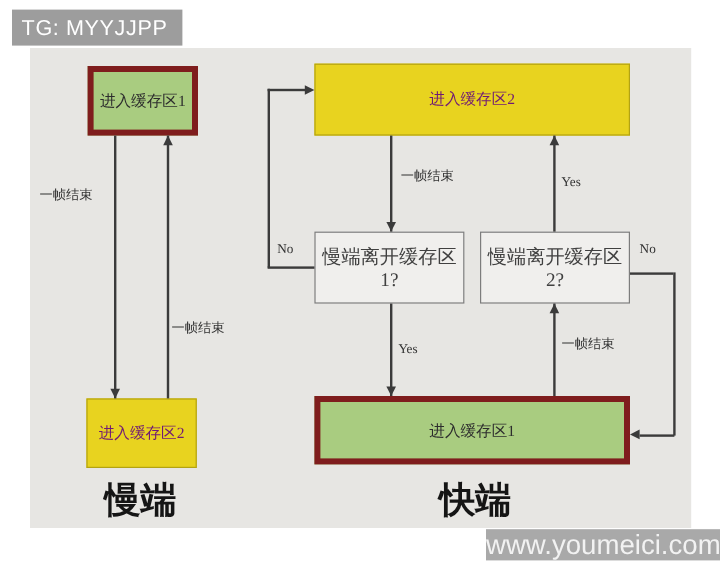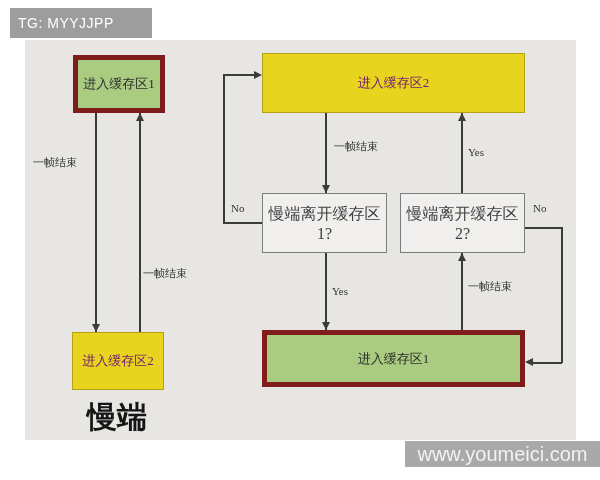--- a/index.html
+++ b/index.html
@@ -3,24 +3,24 @@
 <meta charset="utf-8">
 <style>
   html,body{margin:0;padding:0;background:#ffffff;}
   .canvas{position:relative;width:600px;height:480px;background:#ffffff;overflow:hidden;
           font-family:"Liberation Serif","DejaVu Serif",serif;}
   .diagram-bg{position:absolute;left:25px;top:40px;width:551px;height:400px;background:#e7e6e3;}
 
   
   .tg-badge{position:absolute;left:10px;top:8px;width:142px;height:30px;background:#9d9d9d;
             color:#ffffff;font-family:"Liberation Sans","DejaVu Sans",sans-serif;
-            font-size:14px;line-height:30px;padding-left:8px;box-sizing:border-box;letter-spacing:.5px;}
+            font-size:18px;line-height:30px;padding-left:8px;box-sizing:border-box;letter-spacing:.5px;}
   .watermark{position:absolute;left:405px;top:441px;width:195px;height:26px;background:#a9a9a9;
              color:#f2f2f2;font-family:"Liberation Sans","DejaVu Sans",sans-serif;
-             font-size:20px;line-height:26px;text-align:center;}
+             font-size:23px;line-height:26px;text-align:center;}
 
   
   .node{position:absolute;display:flex;align-items:center;justify-content:center;
         box-sizing:border-box;font-size:13px;text-align:center;}
   .green{background:#a9cc80;border:5px solid #7f1d1d;color:#2d2d2d;}
   .yellow{background:#e8d31f;border:1px solid #b3a312;color:#701a75;}
   .decision{background:#f0efed;border:1px solid #7d7d7d;color:#404040;font-size:16px;}
 
   .slow-b1{left:73px;top:55px;width:92px;height:58px;}
   .slow-b2{left:72px;top:332px;width:92px;height:58px;}
@@ -68,20 +68,21 @@
   <div class="ar ar-down" style="left:91.5px;top:324px;"></div>
   <div class="ln v" style="left:139px;top:113px;height:219px;"></div>
   <div class="ar ar-up" style="left:135.5px;top:113px;"></div>
   <div class="elabel" style="left:33px;top:155px;">一帧结束</div>
   <div class="elabel" style="left:143px;top:266px;">一帧结束</div>
 
   <div class="node yellow fast-b2">进入缓存区2</div>
   <div class="node decision dec1">慢端离开缓存区1?</div>
   <div class="node decision dec2">慢端离开缓存区2?</div>
   <div class="node green fast-b1">进入缓存区1</div>
+  <div class="sec-title t-fast">快端</div>
 
   <div class="ln v" style="left:325px;top:113px;height:80px;"></div>
   <div class="ar ar-down" style="left:321.5px;top:185px;"></div>
   <div class="elabel" style="left:334px;top:139px;">一帧结束</div>
 
   <div class="ln v" style="left:461px;top:113px;height:80px;"></div>
   <div class="ar ar-up" style="left:457.5px;top:113px;"></div>
   <div class="elabel" style="left:468px;top:146px;">Yes</div>
 
   <div class="ln h" style="left:223px;top:222px;width:39px;"></div>

